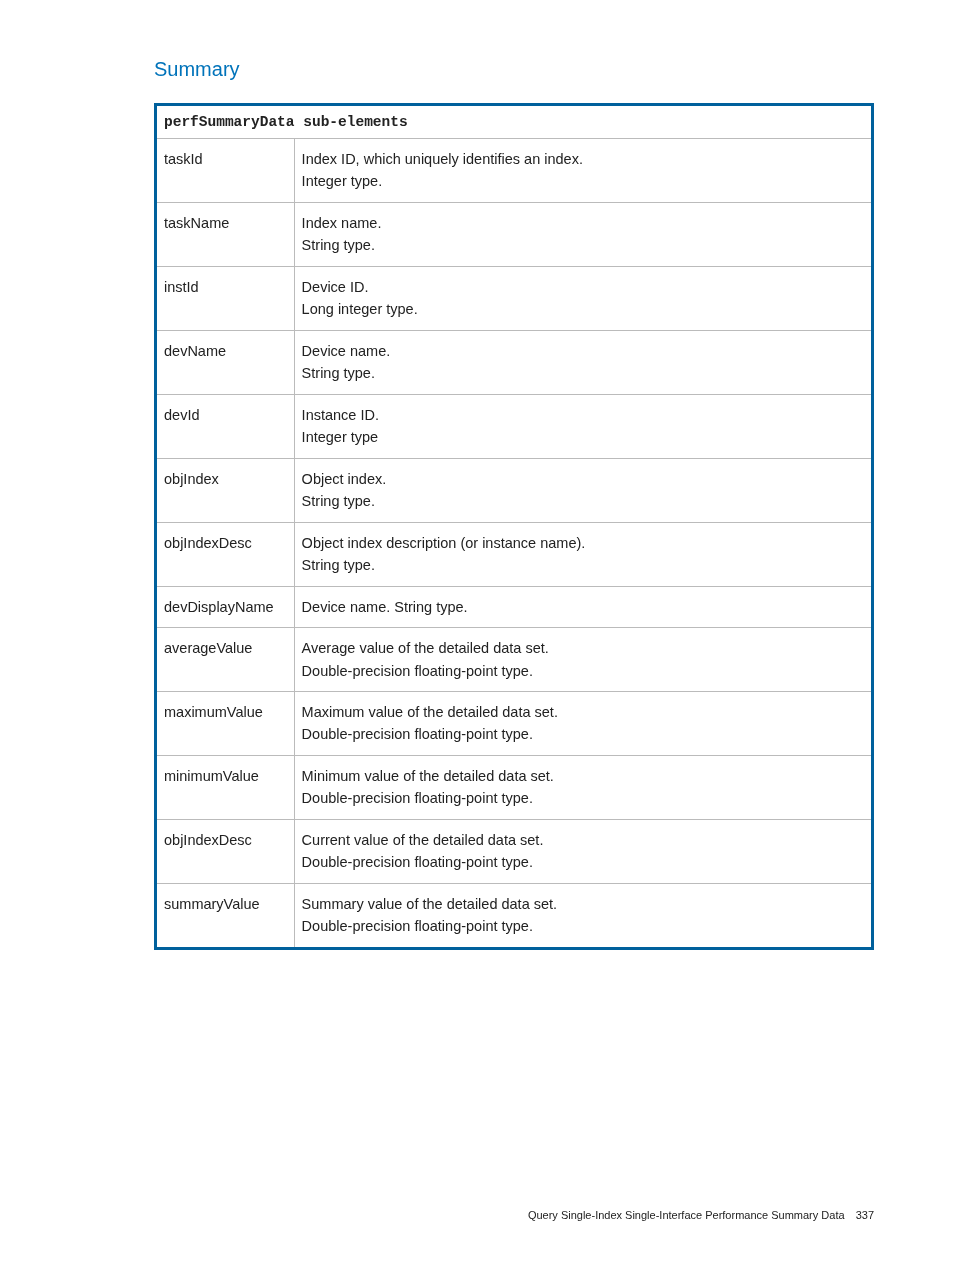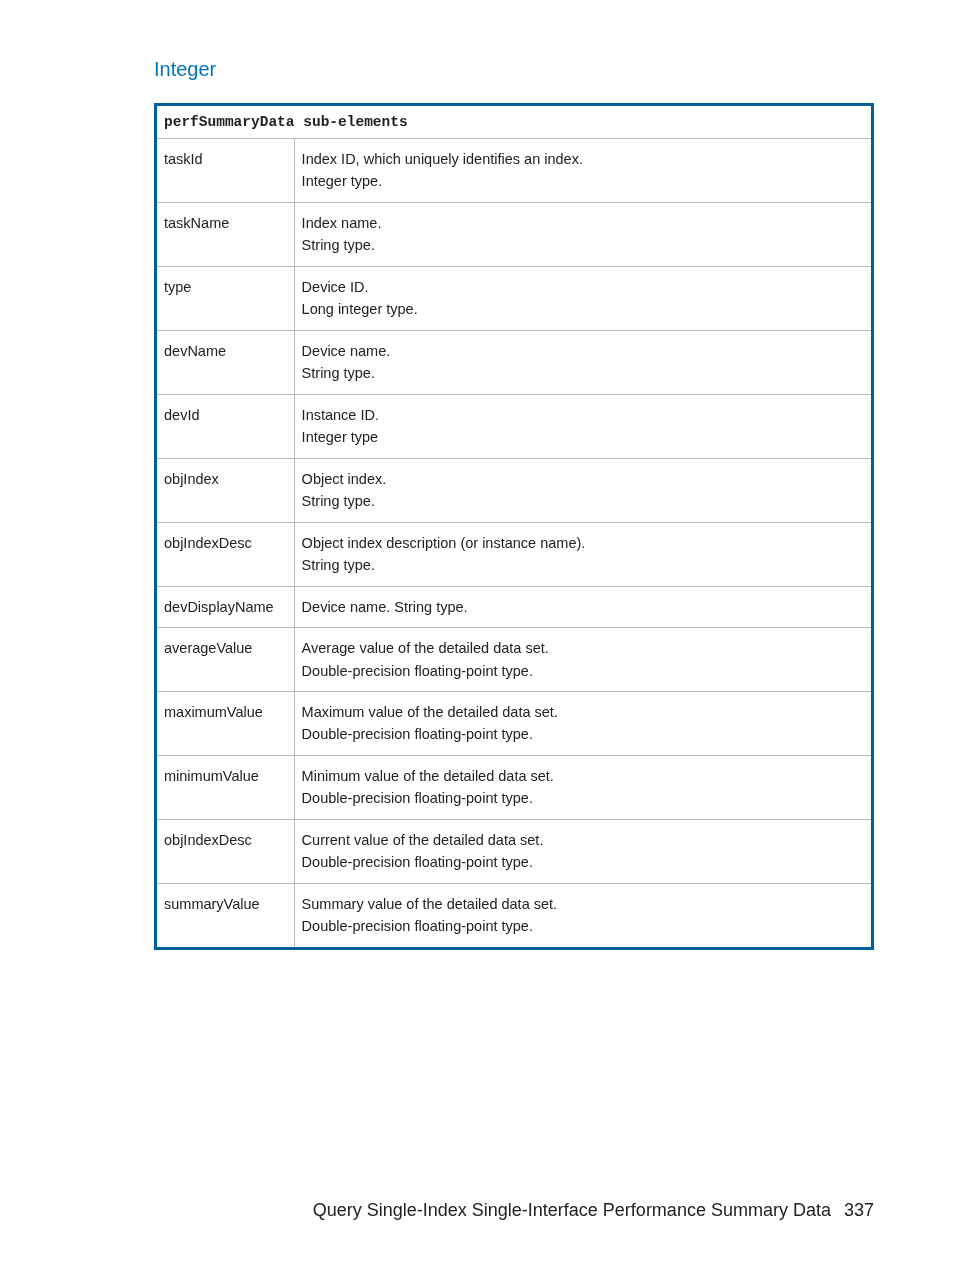--- a/index.html
+++ b/index.html
@@ -48,50 +48,50 @@
       border-bottom: none;
     }
     .col-name {
       width: 132px;
       border-right: 1px solid #bbb;
     }
     .footer {
       position: absolute;
       bottom: 50px;
       right: 80px;
-      font-size: 18px;
+      font-size: 11px;
       color: #222;
     }
     .footer .page-num {
       margin-left: 8px;
     }
   </style>
 </head>
 <body>
 
 <div class="page-content">
-  <h2 class="section-title">Integer</h2>
+  <h2 class="section-title">Summary</h2>
 
   <table class="elements-table">
     <thead>
       <tr>
         <th colspan="2">perfSummaryData sub-elements</th>
       </tr>
     </thead>
     <tbody id="table-body">
         <tr>
           <td class="col-name">taskId</td>
           <td>Index ID, which uniquely identifies an index.<br>Integer type.</td>
         </tr>
         <tr>
           <td class="col-name">taskName</td>
           <td>Index name.<br>String type.</td>
         </tr>
         <tr>
-          <td class="col-name">type</td>
+          <td class="col-name">instId</td>
           <td>Device ID.<br>Long integer type.</td>
         </tr>
         <tr>
           <td class="col-name">devName</td>
           <td>Device name.<br>String type.</td>
         </tr>
         <tr>
           <td class="col-name">devId</td>
           <td>Instance ID.<br>Integer type</td>
         </tr>

